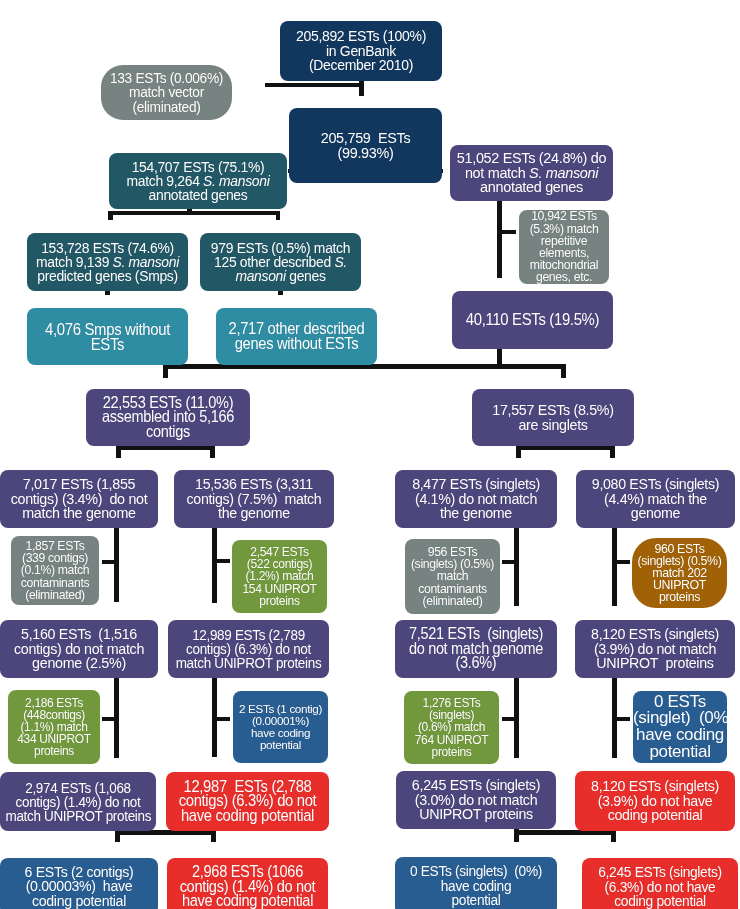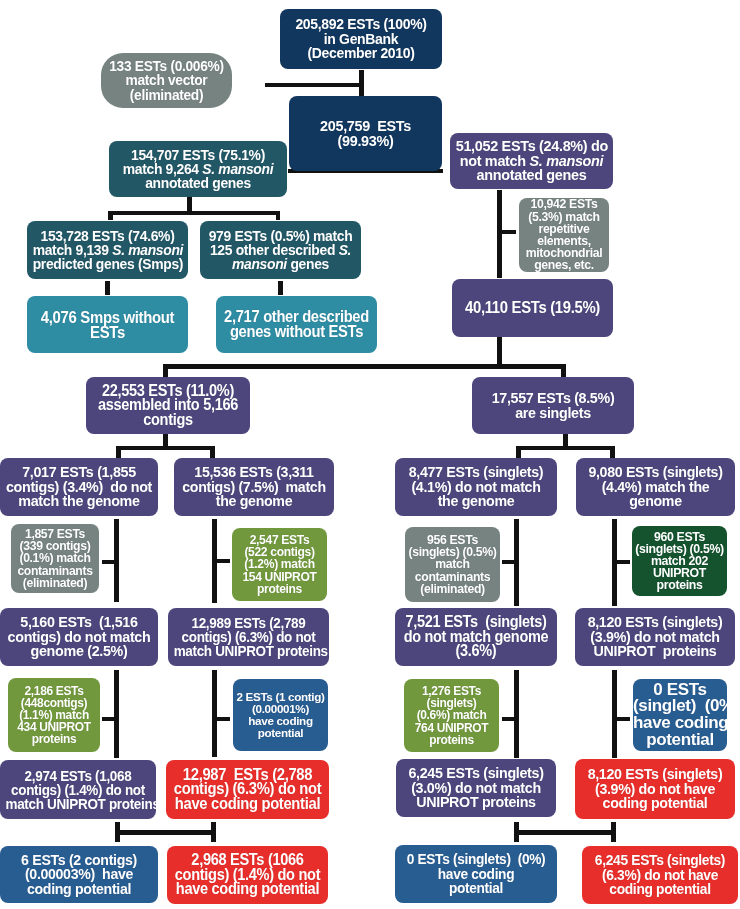--- a/index.html
+++ b/index.html
@@ -6,24 +6,25 @@
   body{width:740px;height:909px;overflow:hidden;font-family:"Liberation Sans",sans-serif;}
   #canvas{position:relative;width:740px;height:909px;background:#fff;}
   .node{
     position:absolute;
     box-sizing:border-box;
     display:flex;
     align-items:center;
     justify-content:flex-end;
     text-align:center;
     color:#fff;
-    font-weight:bold;
+    font-weight:normal;
     border-radius:8px;
     overflow:hidden;
     text-shadow:0 0 1px rgba(0,0,0,0.18);
+    margin-top:12px;
   }
   .node > span{display:block;width:100%;padding:0;box-sizing:border-box;white-space:nowrap;transform:scaleX(0.93);transform-origin:center center;}
   .ln{position:absolute;background:#111111;}
   .it{font-style:italic;}
 </style>
 </head>
 <body>
 
 <div id="canvas">
     <div class="ln" style="left: 265px; top: 83px; width: 98px; height: 4px; background: rgb(17, 17, 17);"></div>
@@ -125,21 +126,21 @@
     </div>
     <div class="node" style="left: 11px; top: 524px; width: 88px; height: 69px; background: rgb(118, 131, 129); font-size: 12.22px; line-height: 0.999; letter-spacing: -0.35px;">
       <span style="transform: scaleX(1);">1,857 ESTs<br>(339 contigs)<br>(0.1%) match<br>contaminants<br>(eliminated)</span>
     </div>
     <div class="node" style="left: 232px; top: 528px; width: 95px; height: 73px; background: rgb(113, 152, 60); font-size: 12.12px; line-height: 1.007; letter-spacing: -0.35px;">
       <span style="transform: scaleX(1);">2,547 ESTs<br>(522 contigs)<br>(1.2%) match<br>154 UNIPROT<br>proteins</span>
     </div>
     <div class="node" style="left: 405px; top: 527px; width: 95px; height: 75px; background: rgb(118, 131, 129); font-size: 12.26px; line-height: 0.995; letter-spacing: -0.35px;">
       <span style="transform: scaleX(1);">956 ESTs<br>(singlets) (0.5%)<br>match<br>contaminants<br>(eliminated)</span>
     </div>
-    <div class="node" style="left: 632px; top: 526px; width: 95px; height: 70px; background: #14532d; font-size: 12.35px; line-height: 0.988; letter-spacing: -0.35px;">
+    <div class="node" style="left: 632px; top: 526px; width: 95px; height: 70px; background: #a16207; font-size: 12.35px; line-height: 0.988; letter-spacing: -0.35px; border-radius: 24px;">
       <span style="transform: scaleX(1);">960 ESTs<br>(singlets) (0.5%)<br>match 202<br>UNIPROT<br>proteins</span>
     </div>
     <div class="node" style="left: 0px; top: 608px; width: 158px; height: 58px; background: rgb(76, 70, 124); font-size: 15.42px; line-height: 0.947; letter-spacing: -0.35px;">
       <span>5,160 ESTs&nbsp; (1,516<br>contigs) do not match<br>genome (2.5%)</span>
     </div>
     <div class="node" style="left: 168px; top: 608px; width: 161px; height: 58px; background: rgb(76, 70, 124); font-size: 14.53px; line-height: 0.964; letter-spacing: -0.35px;">
       <span>12,989 ESTs (2,789<br>contigs) (6.3%) do not<br>match UNIPROT proteins</span>
     </div>
     <div class="node" style="left: 395px; top: 608px; width: 162px; height: 58px; background: rgb(76, 70, 124); font-size: 15.6px; line-height: 0.936; letter-spacing: -0.35px;">
       <span>7,521 ESTs&nbsp; (singlets)<br>do not match genome<br>(3.6%)</span>

